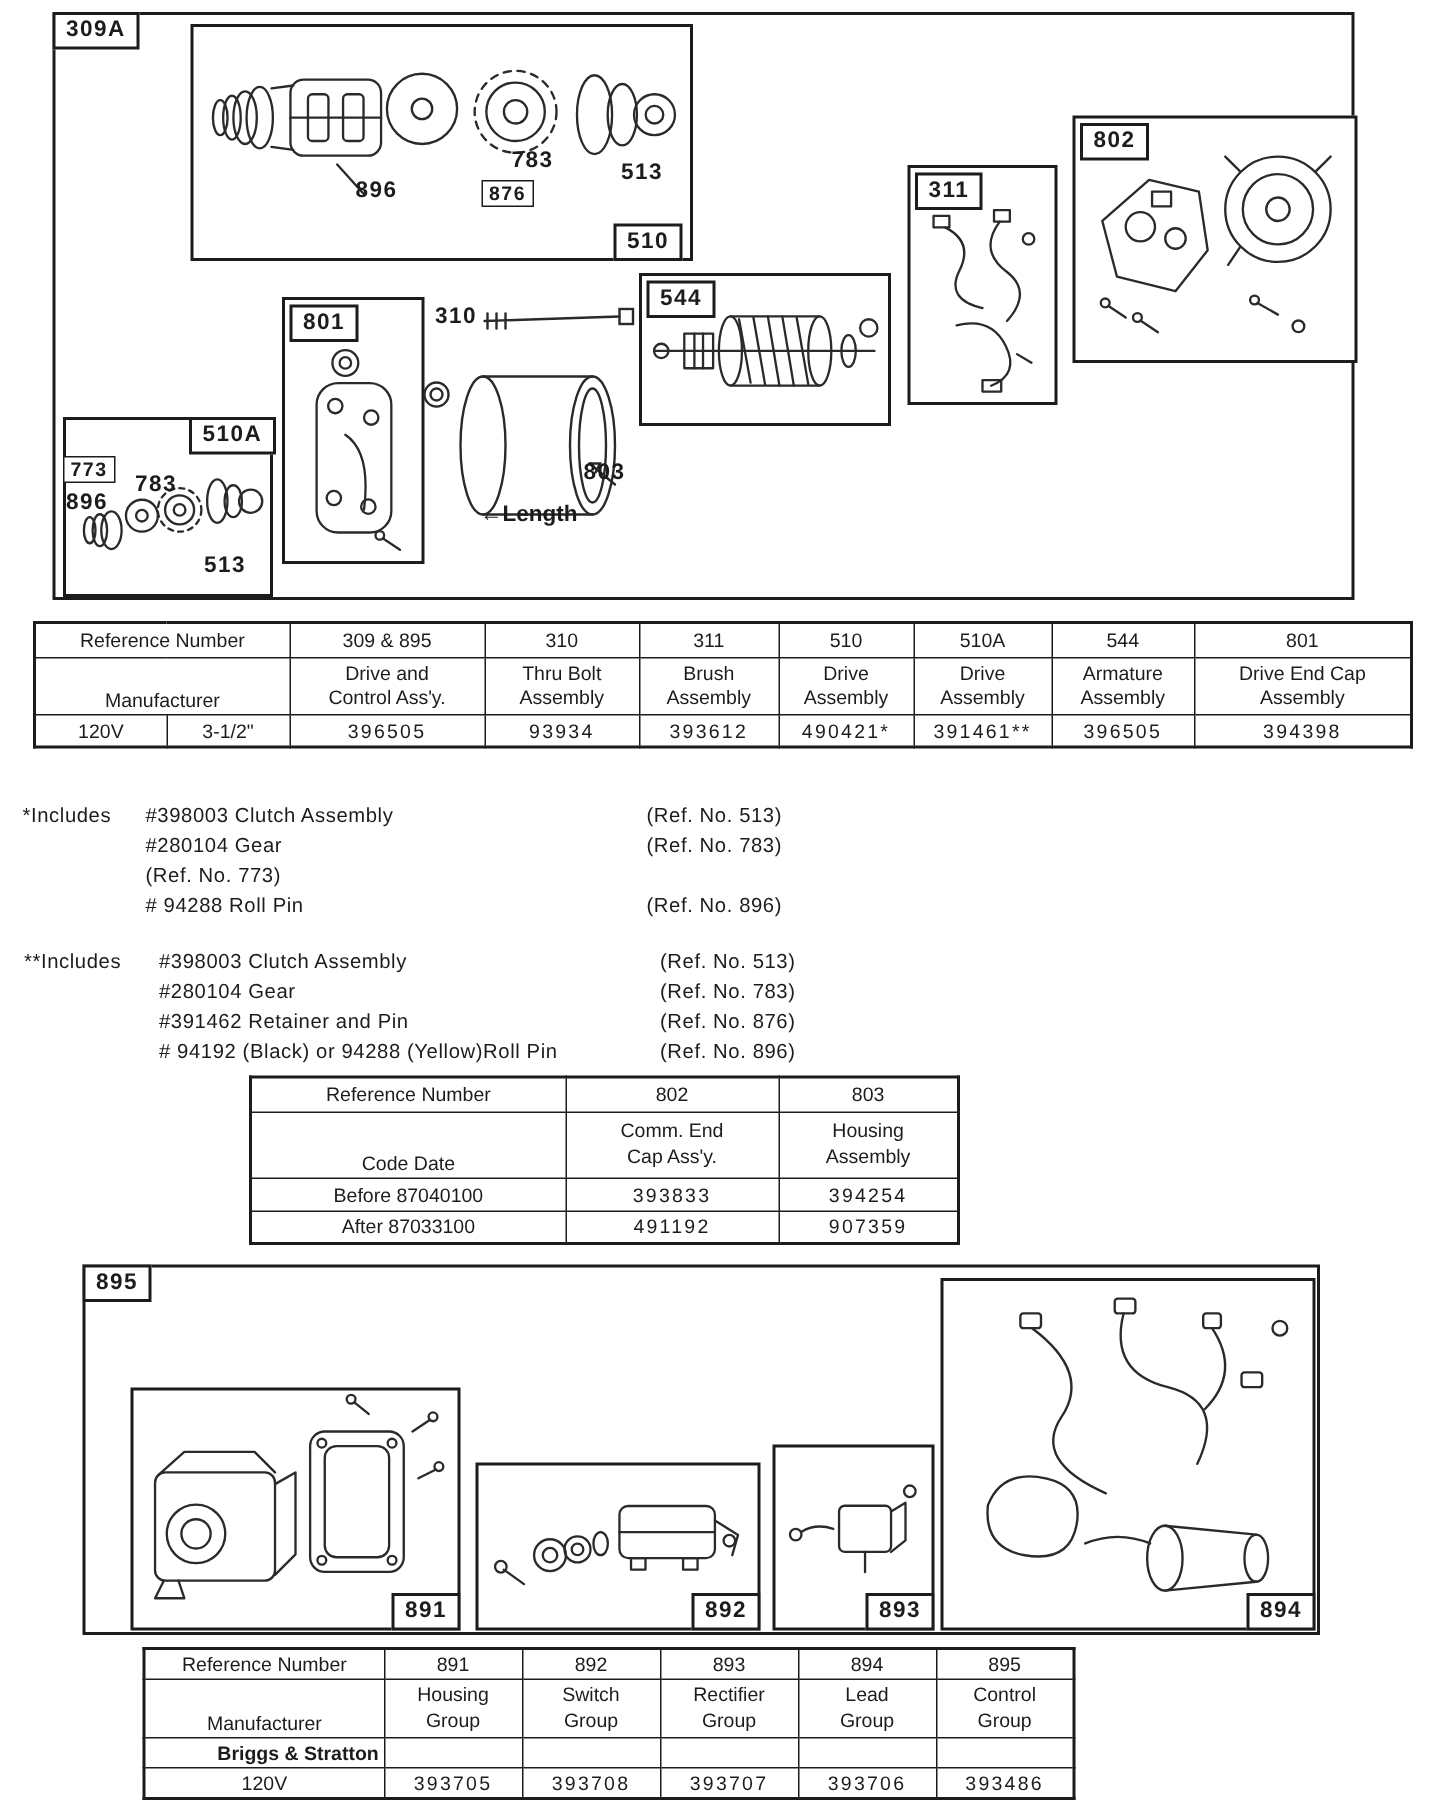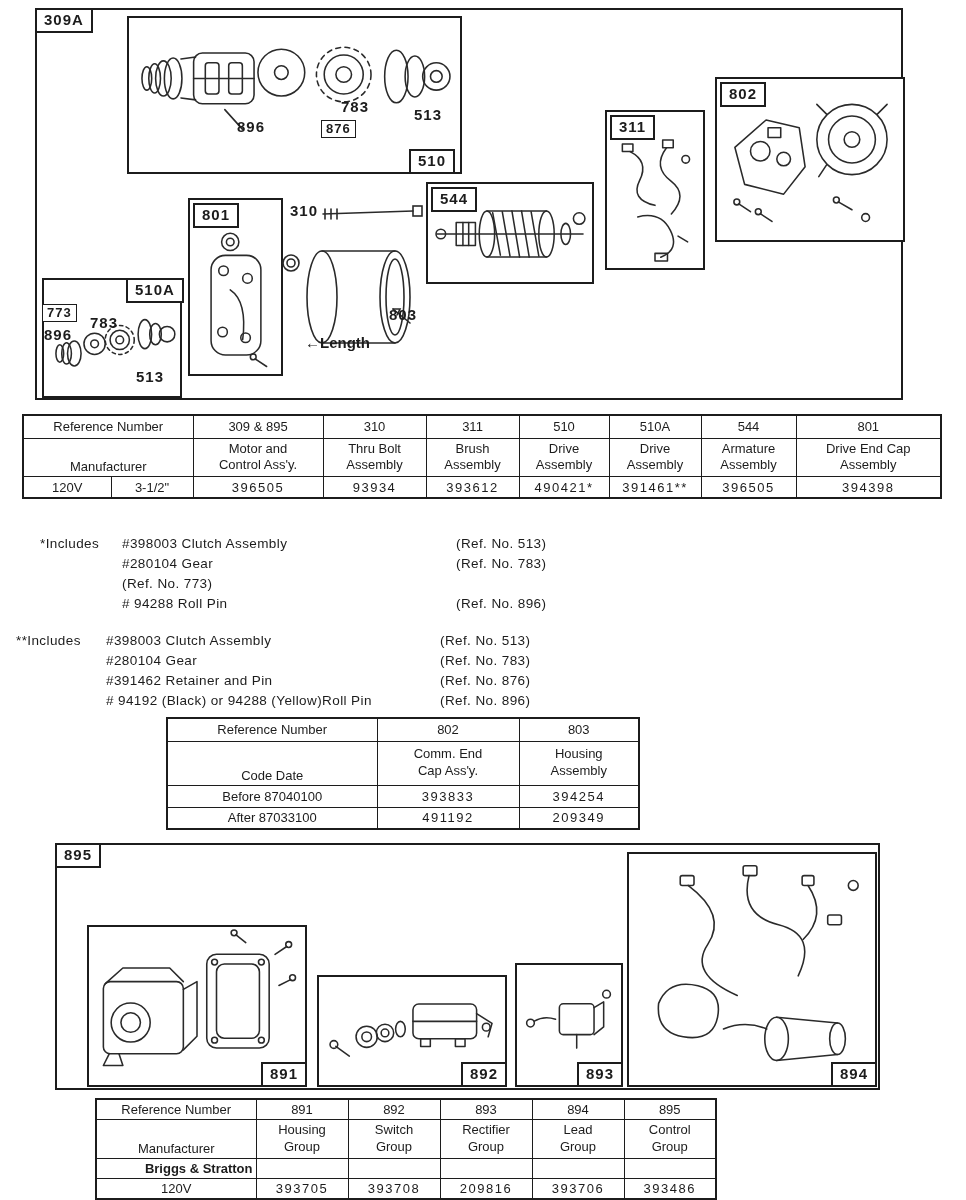--- a/index.html
+++ b/index.html
@@ -164,21 +164,21 @@
       <circle cx="14" cy="28" r="4"></circle>
       <ellipse cx="45" cy="62" rx="15" ry="46"></ellipse>
       <line x1="45" y1="16" x2="118" y2="16"></line>
       <line x1="45" y1="108" x2="118" y2="108"></line>
       <ellipse cx="118" cy="62" rx="15" ry="46"></ellipse>
       <ellipse cx="118" cy="62" rx="9" ry="38"></ellipse>
       <line x1="133" y1="88" x2="116" y2="74"></line>
       <path d="M116,74 l7,0 l-3,6"></path>
     </svg>
     <span class="plabel" style="left:352px; top:296px;">803</span>
-    <span class="lenwrap" style="left:268px; top:324px;"><span>←</span><span>Length</span></span>
+    <span class="lenwrap" style="left:283px; top:324px;"><span>←</span><span>Length</span></span>
 
     <div class="ibox" style="left:5px; top:268px; width:140px; height:120px;">
       <span class="boxlabel" style="left:82px; top:-2px;">510A</span>
       <span class="boxlabel sm" style="left:-2px; top:24px;">773</span>
       <svg class="draw" viewBox="0 0 140 120">
         <ellipse cx="16" cy="76" rx="4" ry="9"></ellipse>
         <ellipse cx="23" cy="76" rx="5" ry="11"></ellipse>
         <ellipse cx="31" cy="76" rx="7" ry="13"></ellipse>
         <circle cx="52" cy="66" r="11"></circle>
           <circle cx="52" cy="66" r="4"></circle>
@@ -214,21 +214,21 @@
       <th>310</th>
       <th>311</th>
       <th>510</th>
       <th>510A</th>
       <th>544</th>
       <th>801</th>
     </tr>
     <tr style="height:37px;">
       <th colspan="2" class="valign-b">Manufacturer</th>
       <th>
-            <span class="tline">Motor and</span>
+            <span class="tline">Drive and</span>
             <span class="tline">Control Ass'y.</span>
           </th>
       <th>
             <span class="tline">Thru Bolt</span>
             <span class="tline">Assembly</span>
           </th>
       <th>
             <span class="tline">Brush</span>
             <span class="tline">Assembly</span>
           </th>
@@ -256,21 +256,21 @@
       <td class="val">93934</td>
       <td class="val">393612</td>
       <td class="val">490421*</td>
       <td class="val">391461**</td>
       <td class="val">396505</td>
       <td class="val">394398</td>
     </tr>
   </tbody>
     </table>
 
-  <div class="notes n1" style="left:40px; top:534px; width:620px;">
+  <div class="notes n1" style="left:15px; top:534px; width:620px;">
     <div class="note-row">
       <span>*Includes</span>
       <span>#398003  Clutch  Assembly</span>
       <span>(Ref. No. 513)</span>
     </div>
     <div class="note-row">
       <span></span>
       <span>#280104  Gear</span>
       <span>(Ref. No. 783)</span>
     </div>
@@ -332,21 +332,21 @@
           </th>
     </tr>
     <tr style="height:22px;">
       <td>Before 87040100</td>
       <td class="val">393833</td>
       <td class="val">394254</td>
     </tr>
     <tr style="height:22px;">
       <td>After  87033100</td>
       <td class="val">491192</td>
-      <td class="val">209349</td>
+      <td class="val">907359</td>
     </tr>
   </tbody>
     </table>
 
   <div class="frame" style="left:55px; top:843px; width:825px; height:247px;">
     <span class="boxlabel" style="left:-2px; top:-2px;">895</span>
 
     <div class="ibox" style="left:30px; top:80px; width:220px; height:162px;">
       <svg class="draw" viewBox="0 0 220 162">
         <path d="M16,58 L34,42 L82,42 L96,56"></path>
@@ -469,20 +469,20 @@
       <td></td>
       <td></td>
       <td></td>
       <td></td>
       <td></td>
     </tr>
     <tr style="height:20px;">
       <td>120V</td>
       <td class="val">393705</td>
       <td class="val">393708</td>
-      <td class="val">209816</td>
+      <td class="val">393707</td>
       <td class="val">393706</td>
       <td class="val">393486</td>
     </tr>
   </tbody>
     </table>
 
 </div>
 
 </body></html>

